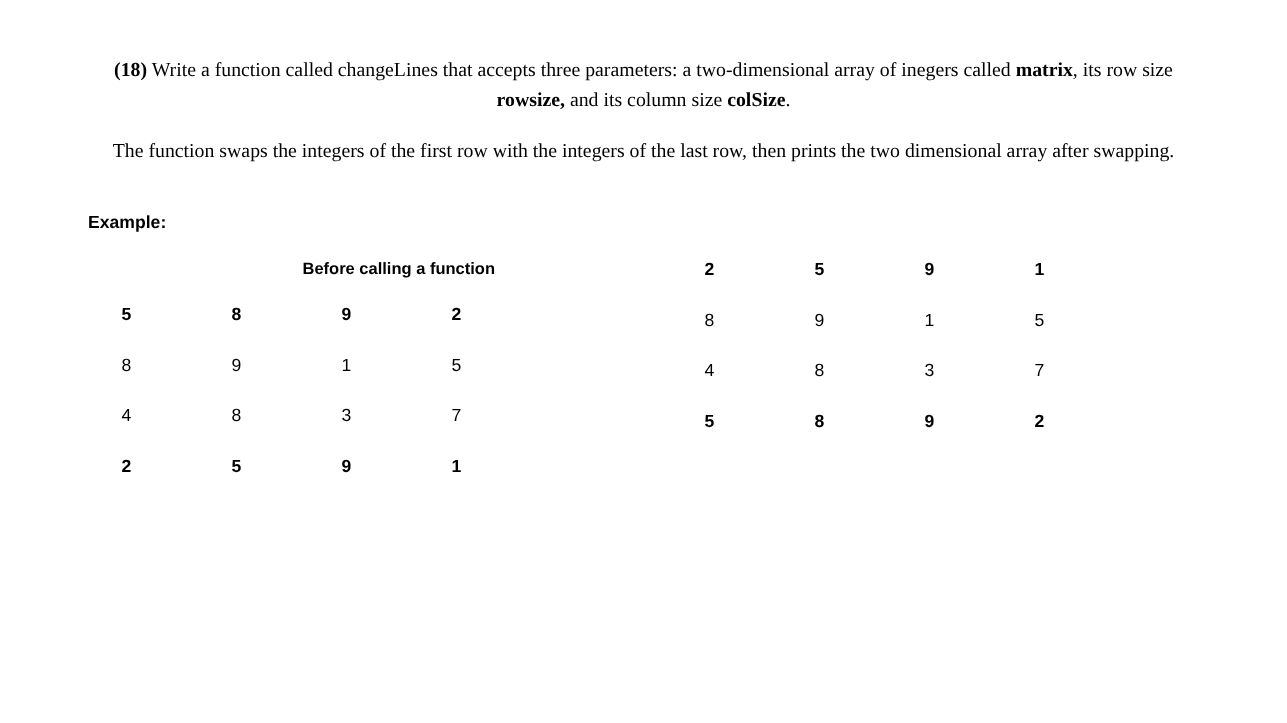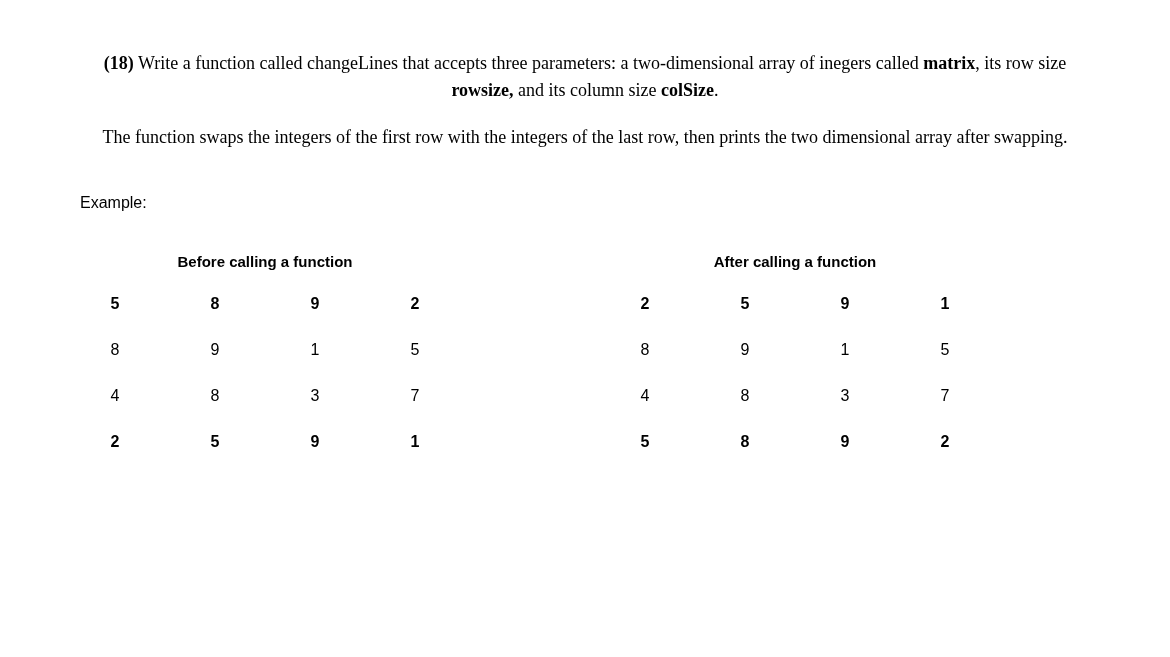--- a/index.html
+++ b/index.html
@@ -17,34 +17,34 @@
     }
     .paragraph {
       margin-bottom: 20px;
       text-align: center;
     }
     .bold {
       font-weight: bold;
     }
     .example-label {
       font-family: Arial, Helvetica, sans-serif;
-      font-weight: normal;
+      font-weight: bold;
       font-size: 16px;
       margin-top: 40px;
-      margin-bottom: 36px;
+      margin-bottom: 19px;
     }
     .tables-row {
       display: flex;
       gap: 160px;
       align-items: flex-start;
     }
     .table-block {
       display: flex;
       flex-direction: column;
-      align-items: center;
+      align-items: flex-end;
     }
     .table-caption {
       font-family: Arial, Helvetica, sans-serif;
       font-weight: bold;
       font-size: 15px;
       margin-bottom: 18px;
       text-align: center;
     }
     .matrix {
       display: grid;
@@ -89,21 +89,20 @@
       <span>3</span>
       <span>7</span>
       <span class="br">2</span>
       <span class="br">5</span>
       <span class="br">9</span>
       <span class="br">1</span>
     </div>
   </div>
 
   <div class="table-block">
-    <div class="table-caption">After calling a function</div>
     <div class="matrix">
       <span class="br">2</span>
       <span class="br">5</span>
       <span class="br">9</span>
       <span class="br">1</span>
       <span>8</span>
       <span>9</span>
       <span>1</span>
       <span>5</span>
       <span>4</span>

